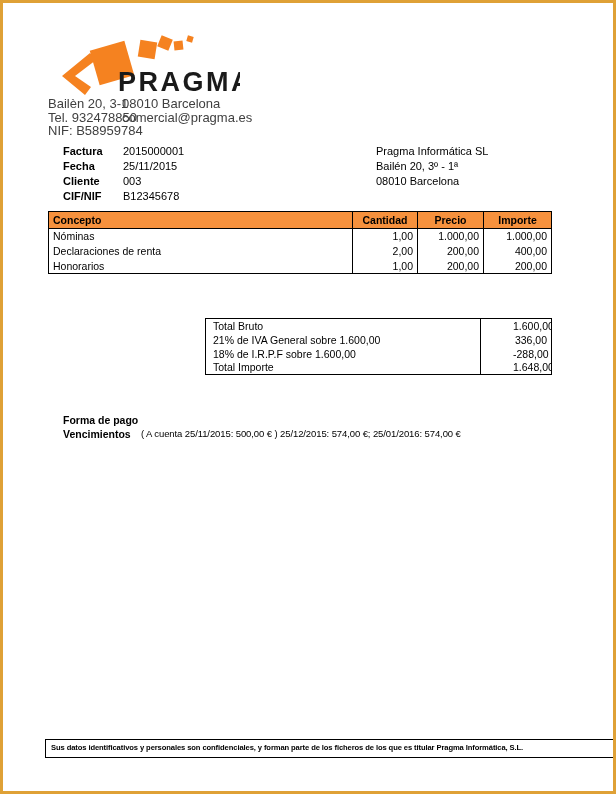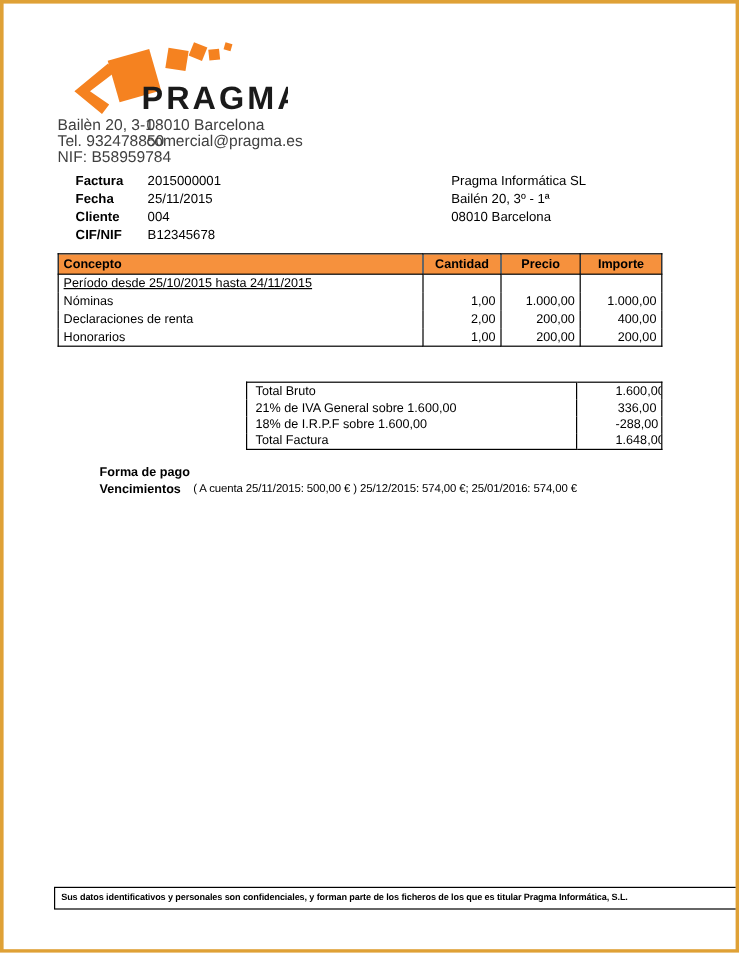--- a/index.html
+++ b/index.html
@@ -48,21 +48,21 @@
   .items td.num{padding-right:4px;text-align:right;}
   .items .period{text-decoration:underline;}
   
   .totals{position:absolute;left:202px;top:315px;width:346px;border-collapse:collapse;table-layout:fixed;font-size:10.5px;}
   .totals td{height:14px;white-space:nowrap;overflow:hidden;padding-left:32px;}
   .totals td.lab{padding-left:7px;border-left:1.5px solid #000;}
   .totals td.val{text-align:right;padding-right:4px;border-left:1px solid #000;border-right:1.5px solid #000;}
   .totals tr:first-child td{border-top:1.5px solid #000;}
   .totals tr:last-child td{border-bottom:1.5px solid #000;}
   
-  .payment{position:absolute;left:60px;top:384px;line-height:14px;margin-left:20px;}
+  .payment{position:absolute;left:60px;top:410px;line-height:14px;}
   .payment .row{display:flex;white-space:nowrap;}
   .payment .lbl{width:78px;font-weight:bold;font-size:10.5px;}
   .payment .val{font-size:9.5px;letter-spacing:-0.1px;}
   
   .footnote{
     position:absolute;left:42px;top:736px;width:578px;
     border:1.5px solid #000;
     padding:2px 5px 3px 5px;
     font-size:7.6px;line-height:12px;font-weight:bold;letter-spacing:-0.1px;
     white-space:nowrap;overflow:hidden;
@@ -104,21 +104,21 @@
     <div class="row">
       <span class="lbl">Factura</span>
       <span>2015000001</span>
     </div>
     <div class="row">
       <span class="lbl">Fecha</span>
       <span>25/11/2015</span>
     </div>
     <div class="row">
       <span class="lbl">Cliente</span>
-      <span>004</span>
+      <span>003</span>
     </div>
     <div class="row">
       <span class="lbl">CIF/NIF</span>
       <span>B12345678</span>
     </div>
   </div>
 
   <div class="client">
     <div>Pragma Informática SL</div>
     <div>Bailén 20, 3º - 1ª</div>
@@ -135,26 +135,20 @@
     <thead>
       <tr>
         <th class="first">Concepto</th>
         <th>Cantidad</th>
         <th>Precio</th>
         <th>Importe</th>
       </tr>
     </thead>
     <tbody>
       <tr>
-        <td class="concept"><span class="period">Período desde 25/10/2015 hasta 24/11/2015</span></td>
-        <td class="num"></td>
-        <td class="num"></td>
-        <td class="num"></td>
-      </tr>
-      <tr>
         <td class="concept">Nóminas</td>
         <td class="num">1,00</td>
         <td class="num">1.000,00</td>
         <td class="num">1.000,00</td>
       </tr>
       <tr>
         <td class="concept">Declaraciones de renta</td>
         <td class="num">2,00</td>
         <td class="num">200,00</td>
         <td class="num">400,00</td>
@@ -180,21 +174,21 @@
       </tr>
       <tr>
         <td class="lab">21% de IVA General sobre 1.600,00</td>
         <td class="val">336,00</td>
       </tr>
       <tr>
         <td class="lab">18% de I.R.P.F sobre 1.600,00</td>
         <td class="val">-288,00</td>
       </tr>
       <tr>
-        <td class="lab">Total Factura</td>
+        <td class="lab">Total Importe</td>
         <td class="val">1.648,00</td>
       </tr>
     </tbody>
   </table>
 
   <div class="payment">
     <div class="row">
       <span class="lbl">Forma de pago</span>
     </div>
     <div class="row">

